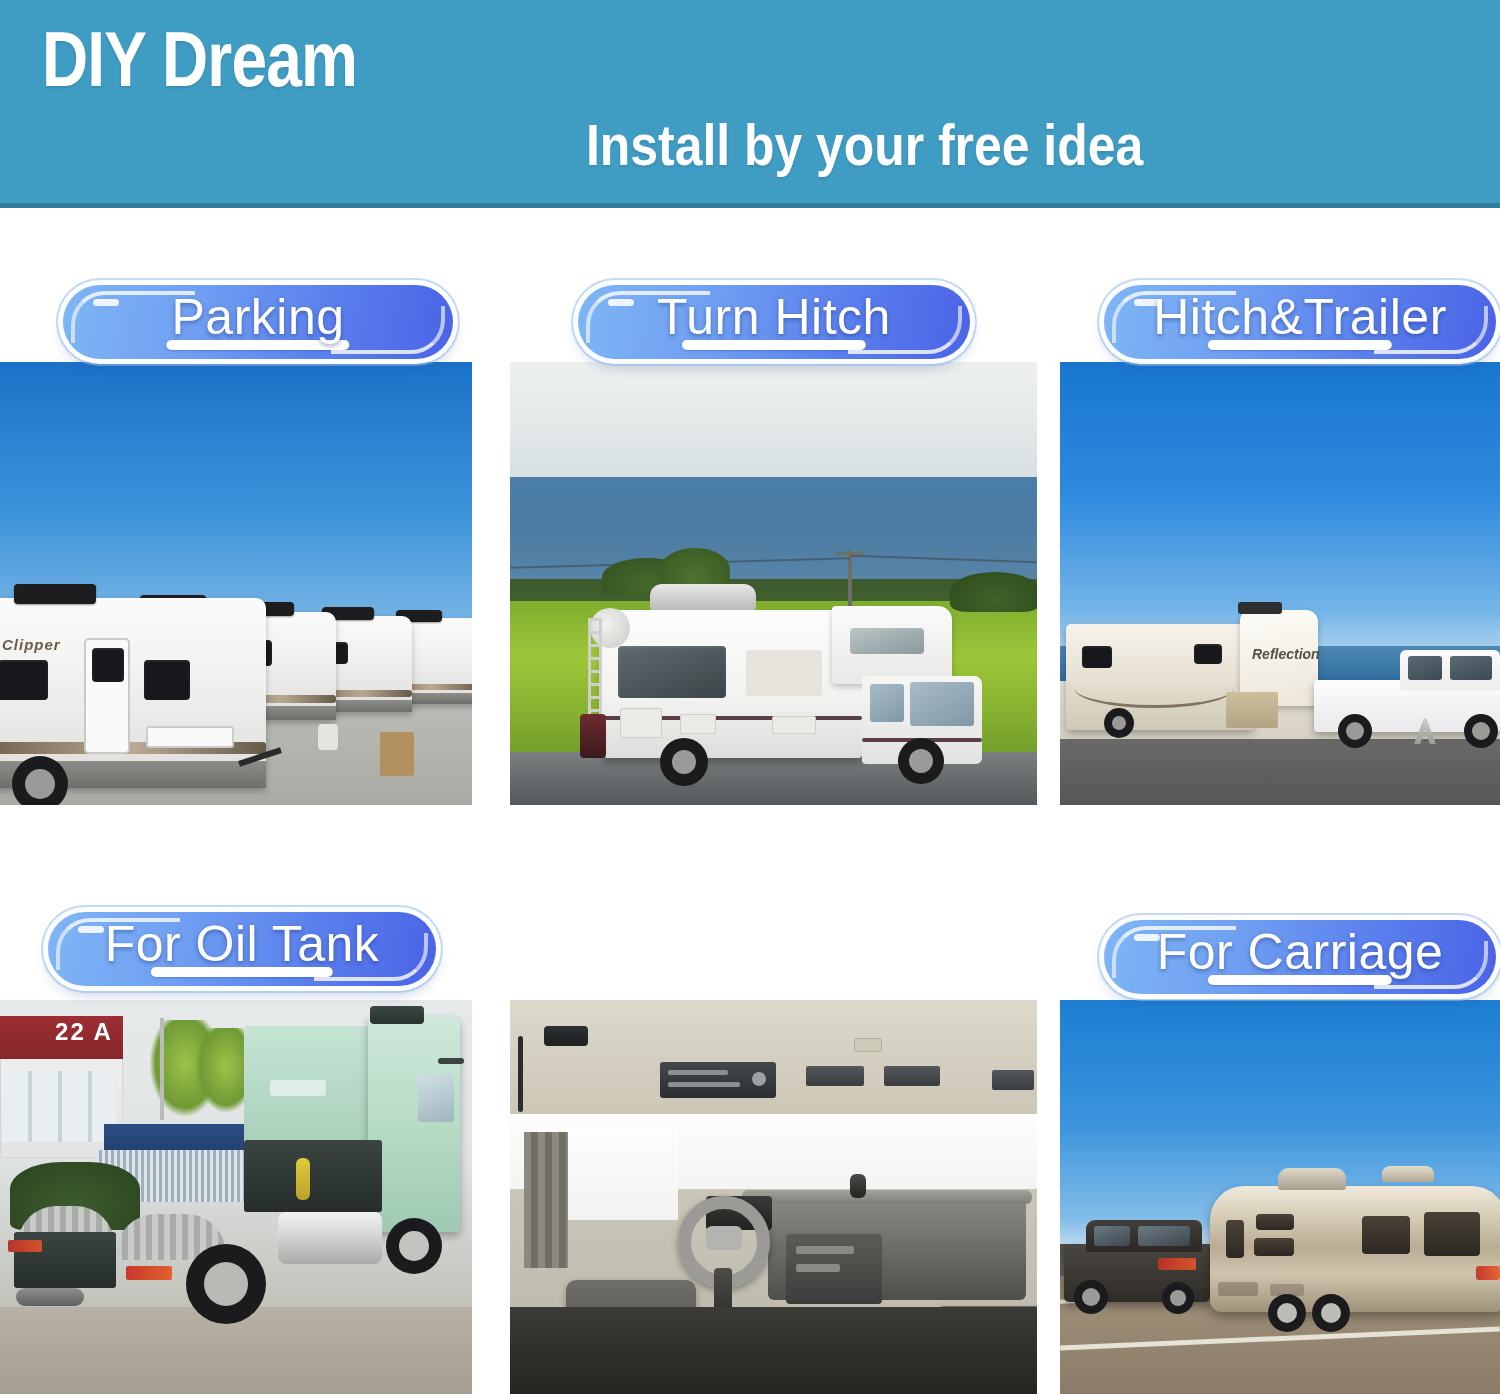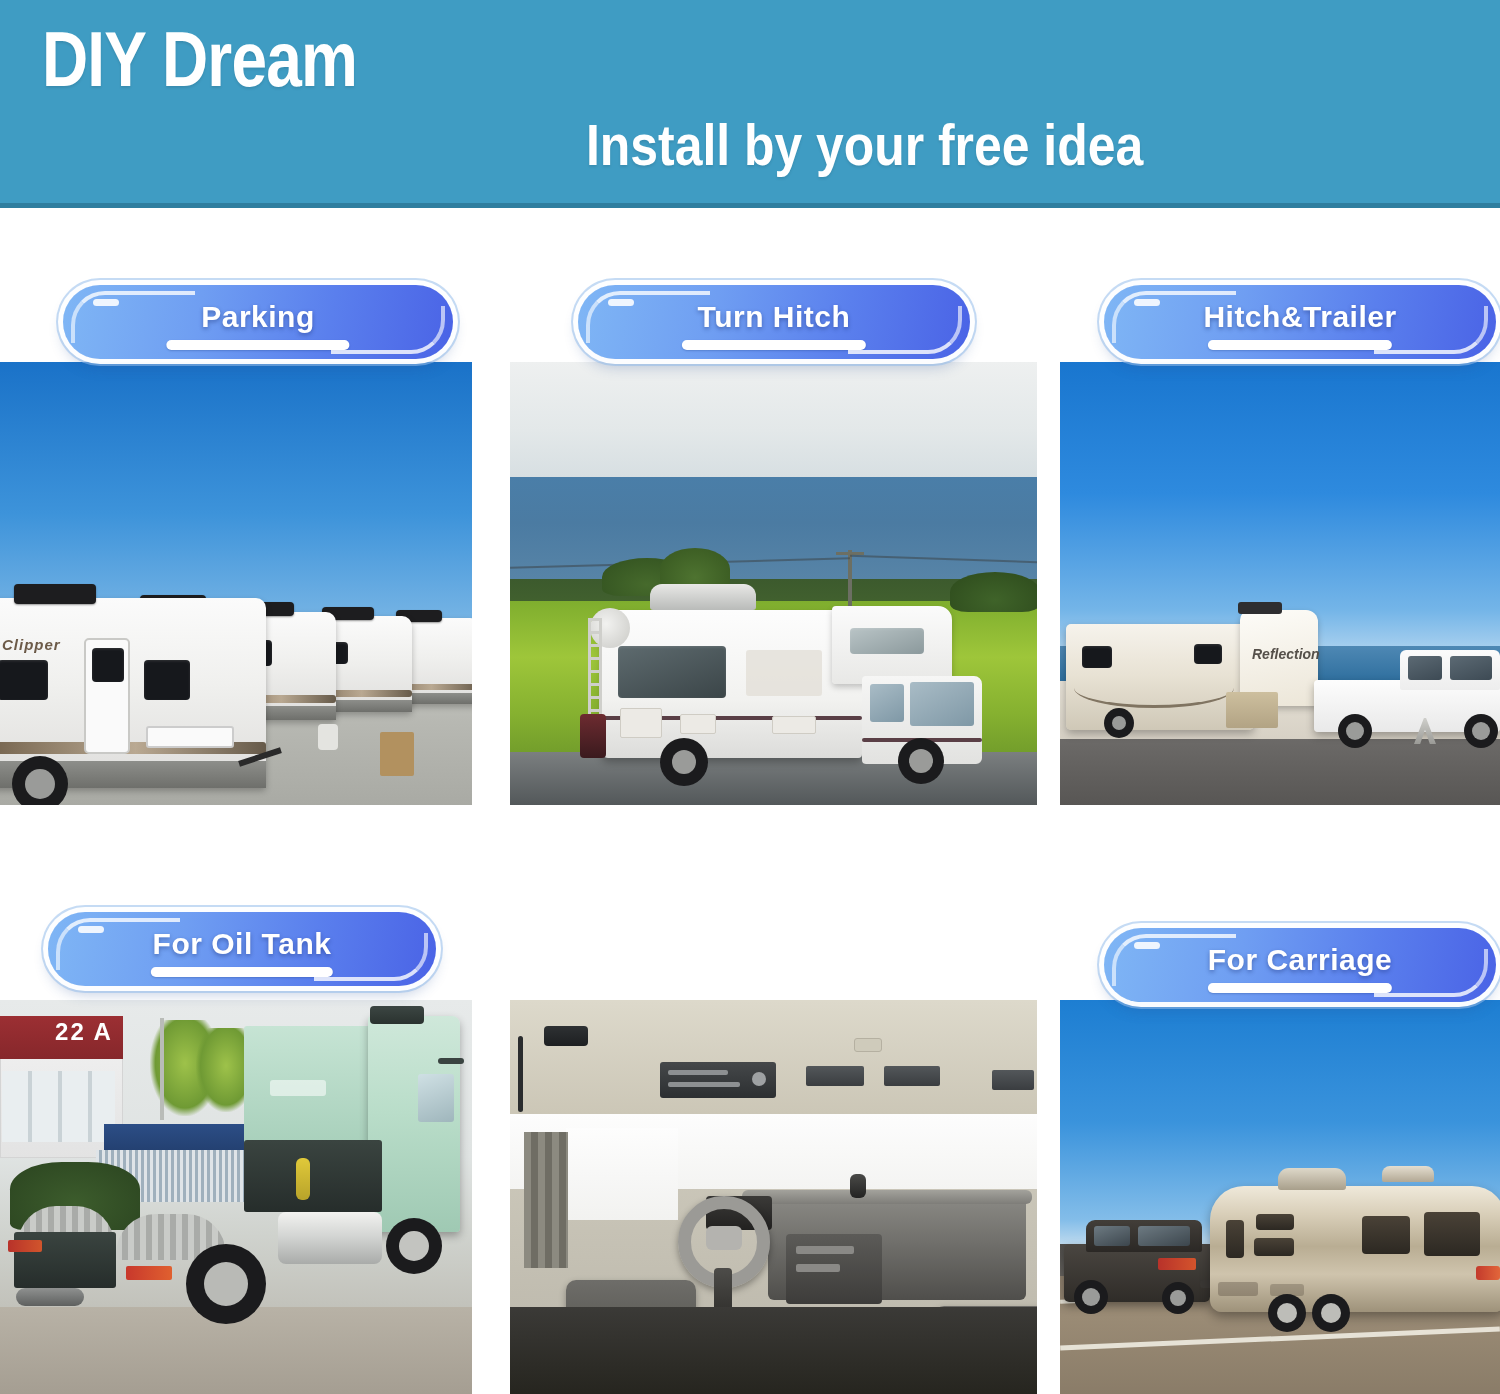--- a/index.html
+++ b/index.html
@@ -60,21 +60,21 @@
     border-right:4px solid rgba(255,255,255,.62);
     border-radius:0 0 34px 0;
     pointer-events:none;
   }
   .badge-dash{
     position:absolute; left:30px; top:14px; width:26px; height:7px;
     border-radius:4px; background:rgba(255,255,255,.88);
   }
   .badge-label{
     position:relative; z-index:3;
-    color:#ffffff; font-weight:bold; font-size:30px;
+    color:#ffffff; font-weight:normal; font-size:50px;
     white-space:nowrap; letter-spacing:.5px;
     text-shadow:0 2px 4px rgba(25,45,110,.45);
     transform:translateY(-5px);
     text-align:center;
   }
   .badge-underline{
     position:absolute; left:50%; bottom:9px; transform:translateX(-50%);
     width:47%; height:10px; border-radius:6px; background:#ffffff;
     box-shadow:0 1px 2px rgba(30,60,130,.3);
   }
@@ -481,18 +481,18 @@
     <div class="obj" style="left:218px;top:168px;width:68px;height:22px;background:linear-gradient(180deg,#ded8c9,#a89f8b);border-radius:11px 11px 3px 3px;"></div>
     <div class="obj" style="left:322px;top:166px;width:52px;height:16px;background:linear-gradient(180deg,#e4ded0,#b2a894);border-radius:8px 8px 2px 2px;"></div>
     <div class="obj" style="left:416px;top:266px;width:24px;height:14px;background:linear-gradient(90deg,#c33a2c,#e2663a);border-radius:3px;"></div>
     <div class="wheel obj" style="left:208px;top:294px;width:38px;height:38px;">
       <div class="hub" style="left:9px;top:9px;width:20px;height:20px;background:#bdbdb8;"></div>
     </div>
     <div class="wheel obj" style="left:252px;top:294px;width:38px;height:38px;">
       <div class="hub" style="left:9px;top:9px;width:20px;height:20px;background:#bdbdb8;"></div>
     </div>
   </div>
-  <div class="badge" style="left:44px;top:16px;width:392px;">
+  <div class="badge" style="left:44px;top:8px;width:392px;">
     <span class="badge-dash"></span>
     <span class="badge-label">For Carriage</span>
     <span class="badge-underline"></span>
   </div>
 </div>
 
 </body></html>

